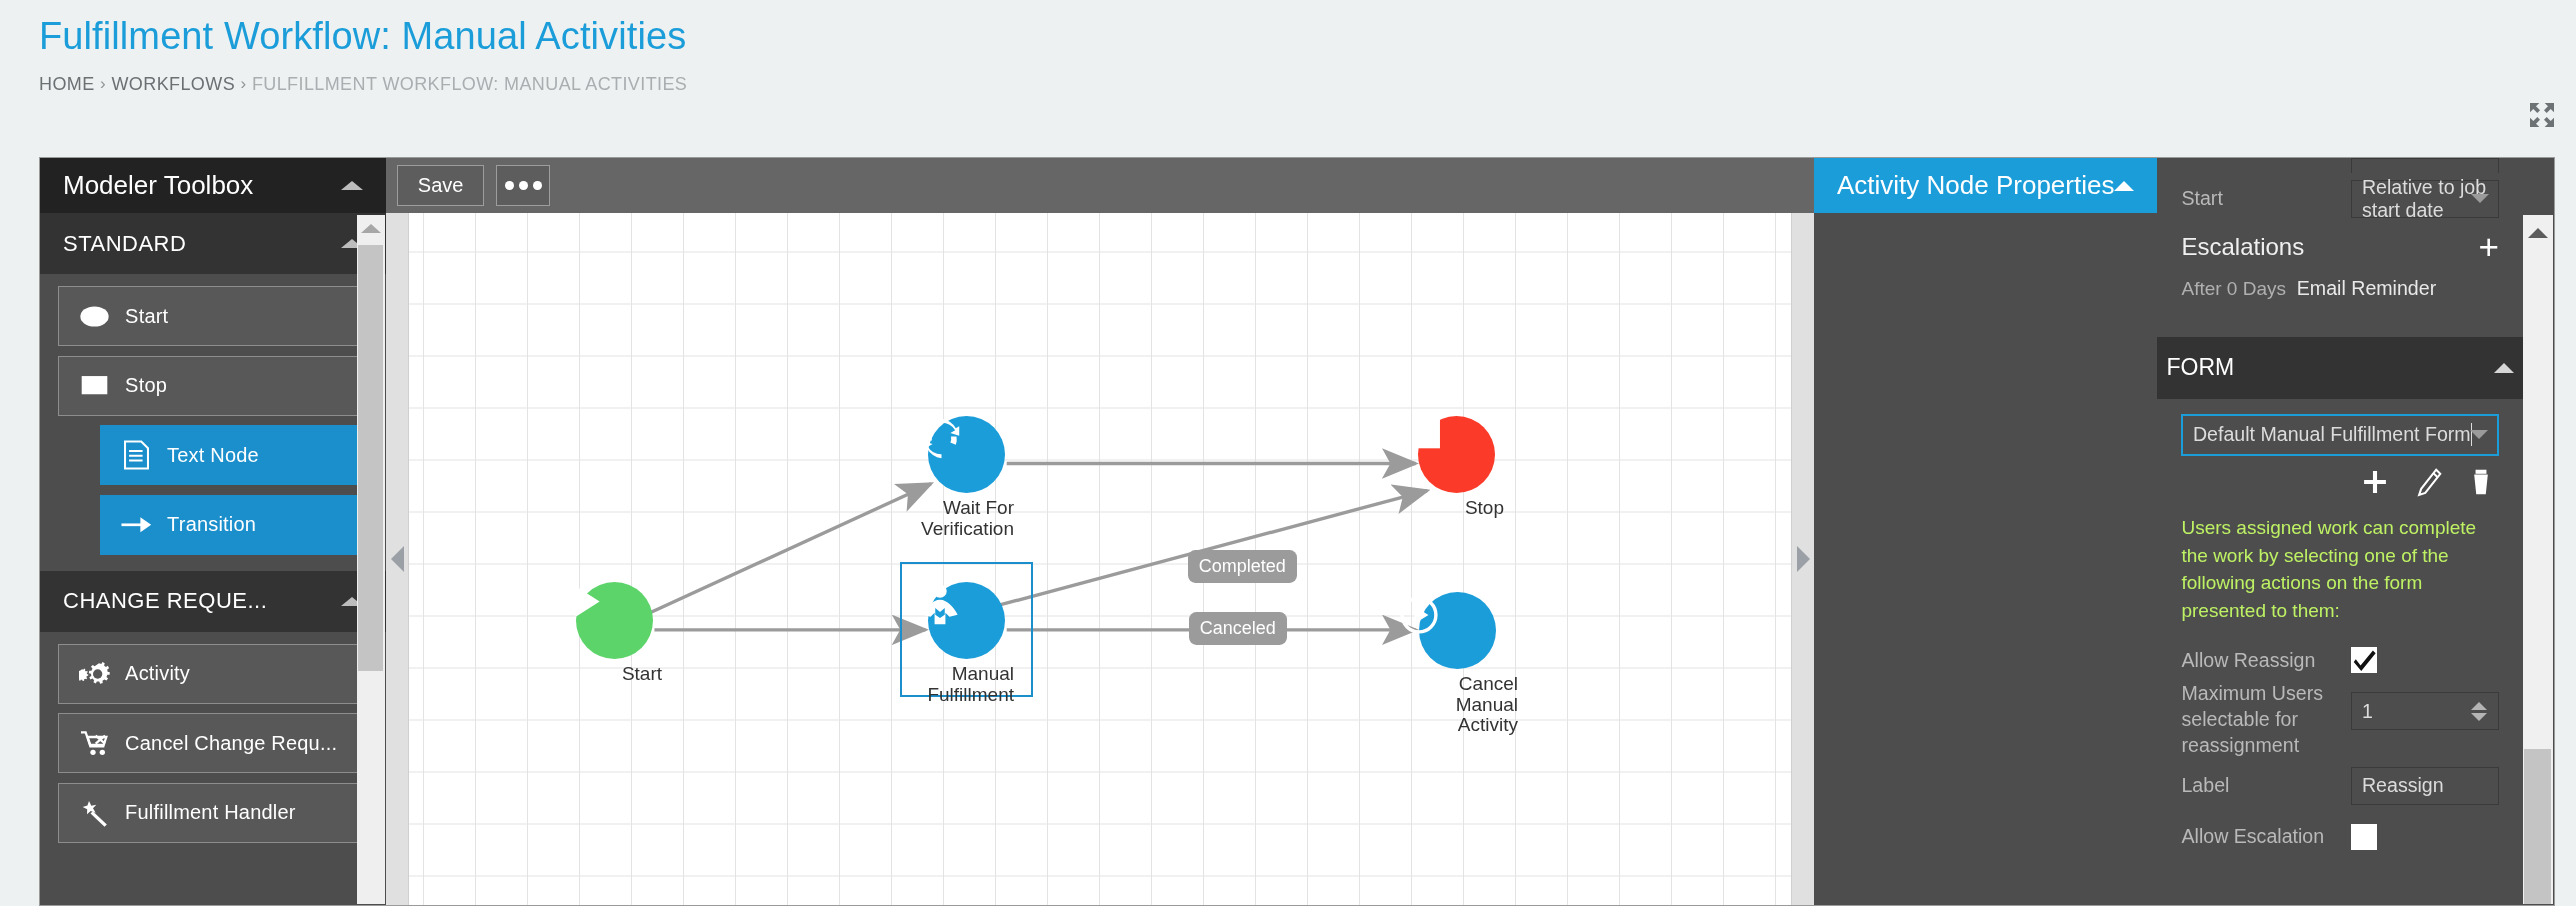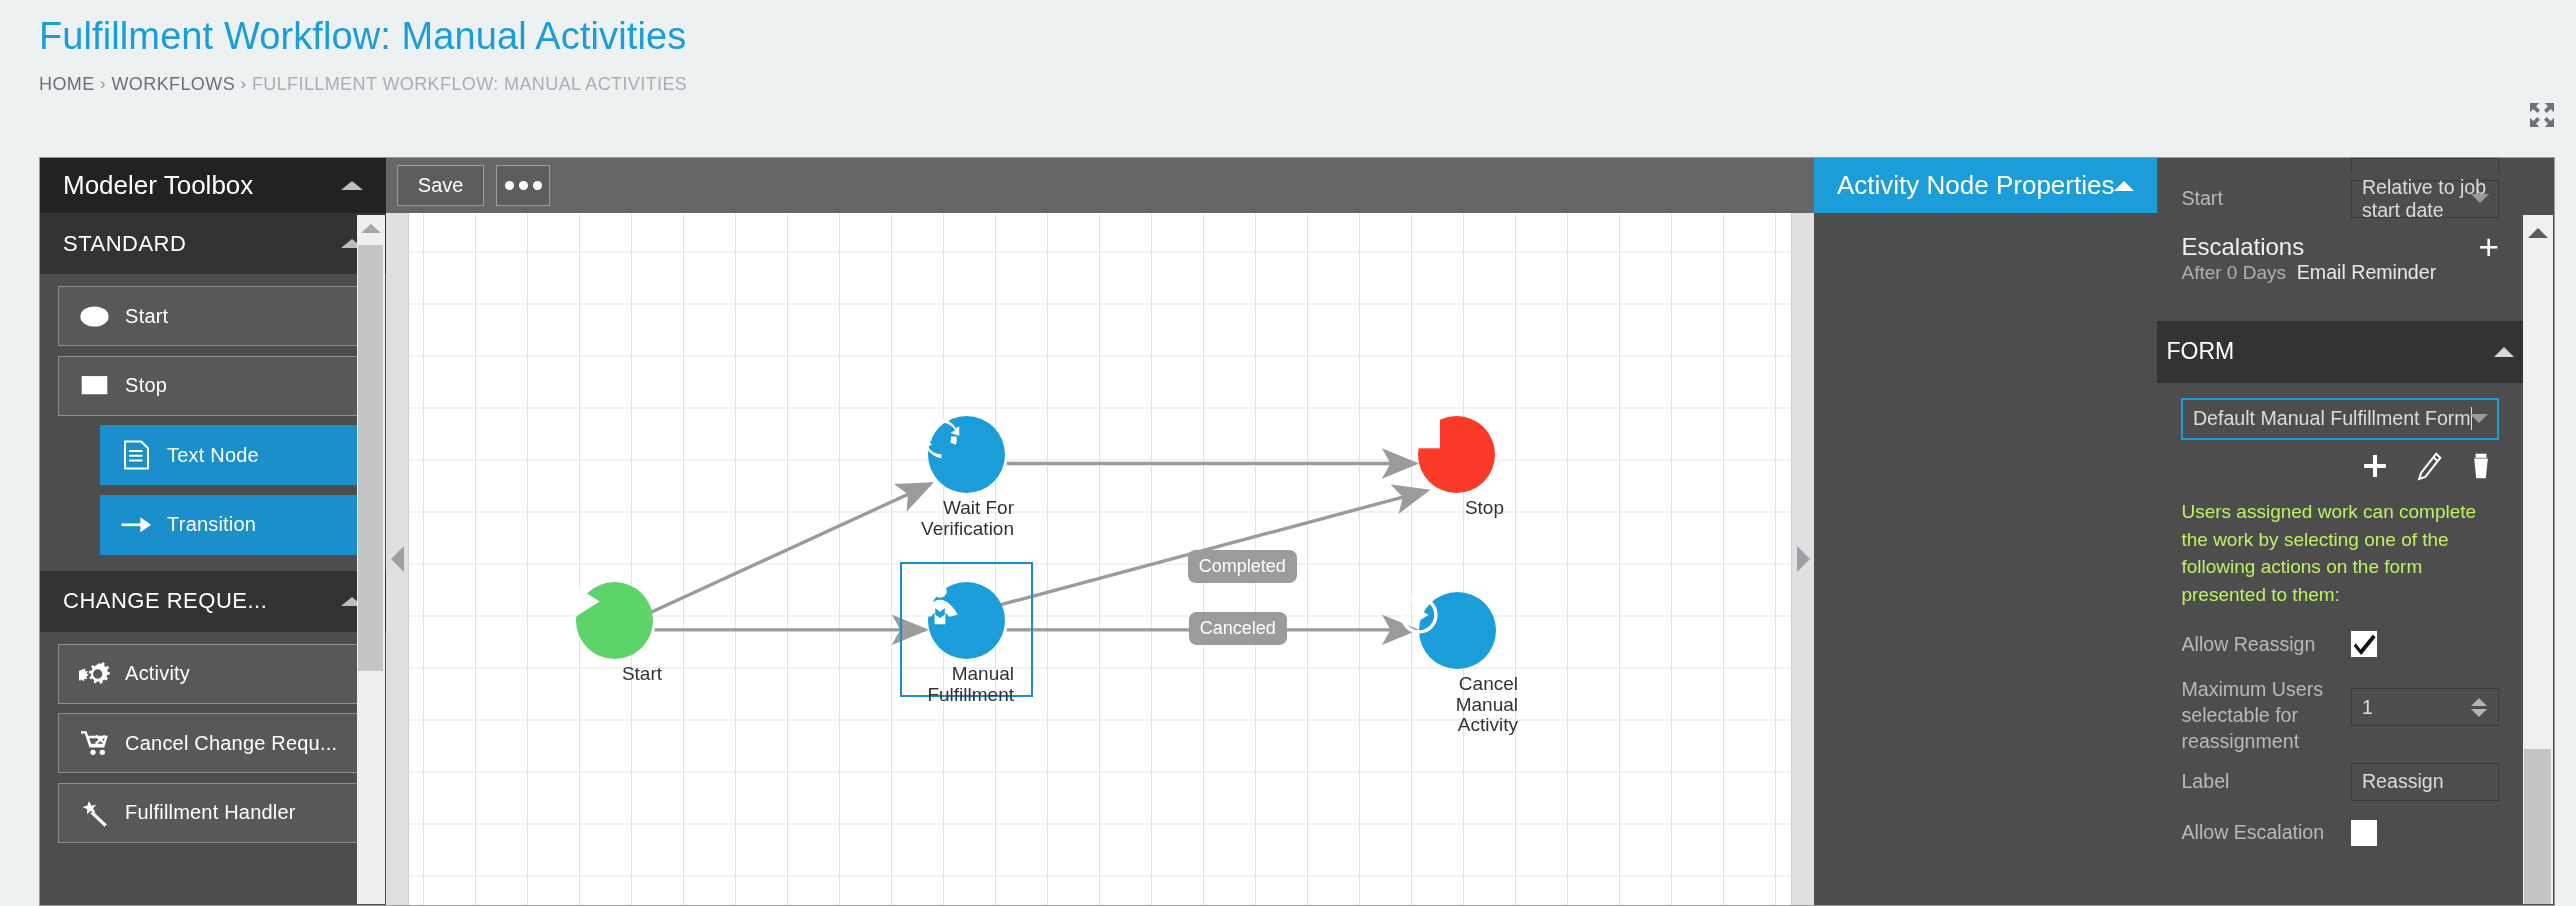--- a/index.html
+++ b/index.html
@@ -490,21 +490,21 @@
           <span>Relative to job start date</span>
           <span class="dd"></span>
         </div>
       </div>
 
       <div class="row" style="margin-top:15px; justify-content:space-between;">
         <span class="sect-line">Escalations</span>
         <span class="plus-ico">+</span>
       </div>
 
-      <div class="esc-row" style="margin-top:0;">
+      <div class="esc-row" style="margin-top:16px;">
         <span class="esc-when">After 0 Days</span>
         <span class="esc-what">Email Reminder</span>
       </div>
 
       <div class="form-head" style="margin-top:37px;">
         <span>FORM</span>
         <span class="caret-up-g"></span>
       </div>
 
       <div class="row" style="margin-top:15px;">
@@ -539,21 +539,21 @@
 
       <div class="row" style="margin-top:23px;">
         <span class="lbl">Allow Reassign</span>
         <span class="chk">
           <svg width="26" height="26" viewBox="0 0 38 38">
               <path d="M7 18 l7 9 18-22 4 4 -21 26 -11-13z" fill="#111"></path>
             </svg>
         </span>
       </div>
 
-      <div class="row" style="margin-top:20px; align-items:flex-start;">
+      <div class="row" style="margin-top:8px; align-items:flex-start;">
         <span class="lbl multi">Maximum Users selectable for reassignment</span>
         <div class="fld" style="margin-top:10.8px;">
           <span>1</span>
           <span class="spin">
             <span class="u"></span>
               <span class="d"></span>
           </span>
         </div>
       </div>
 

